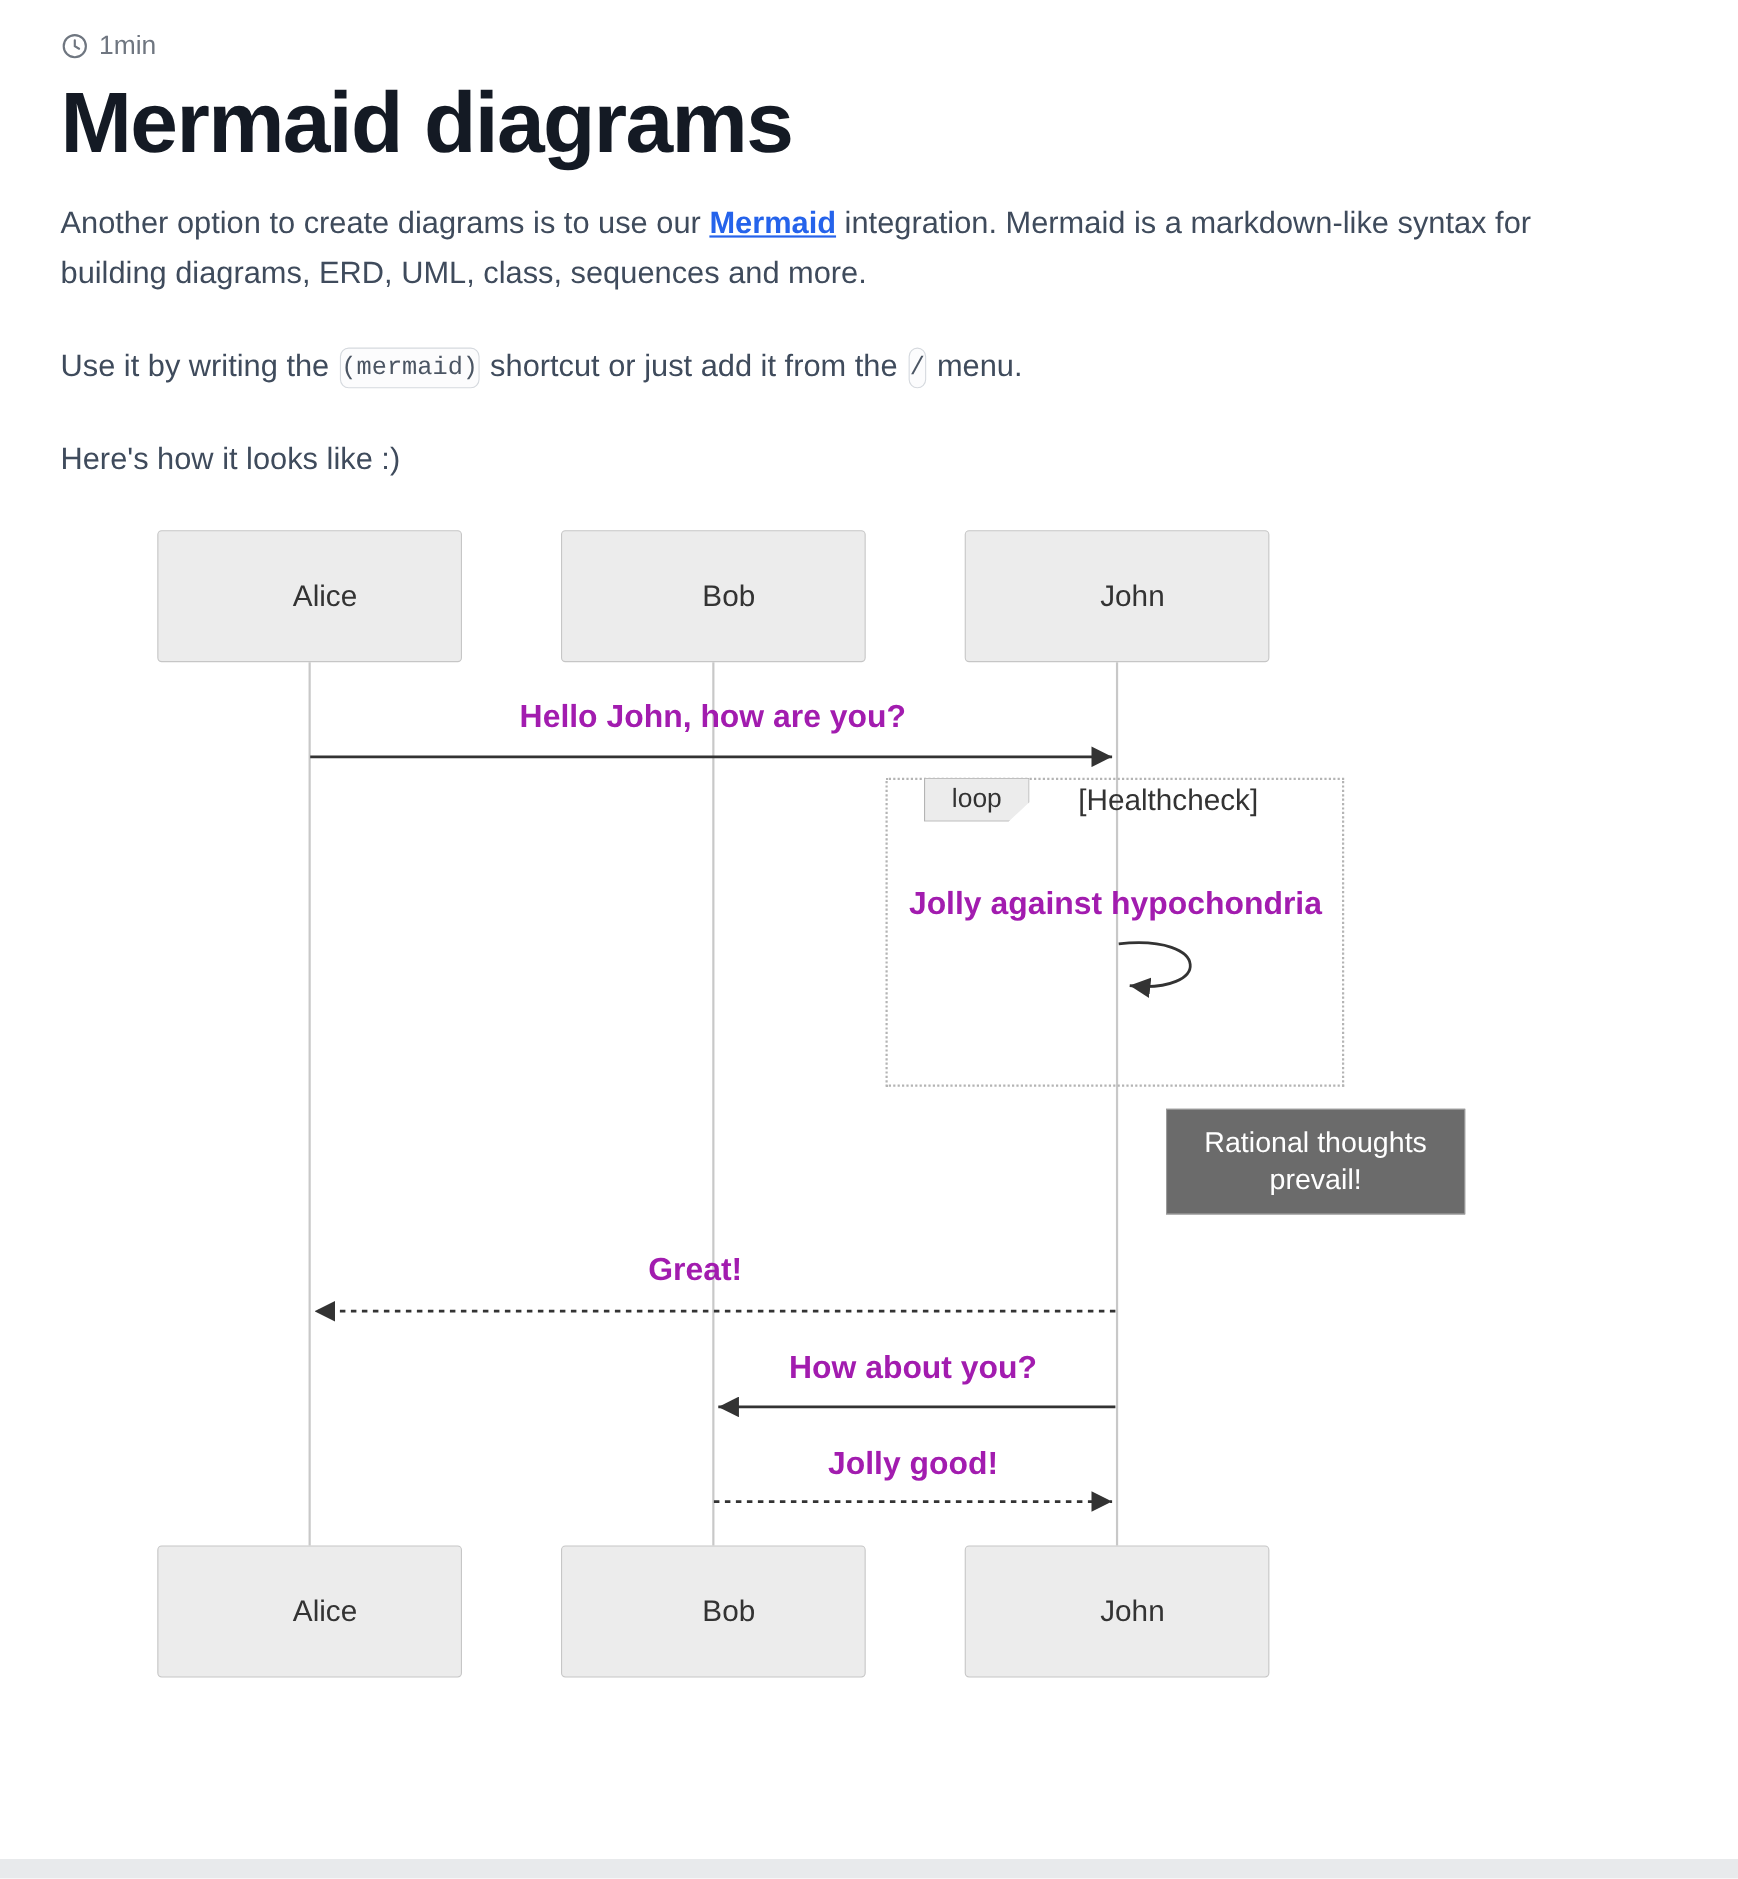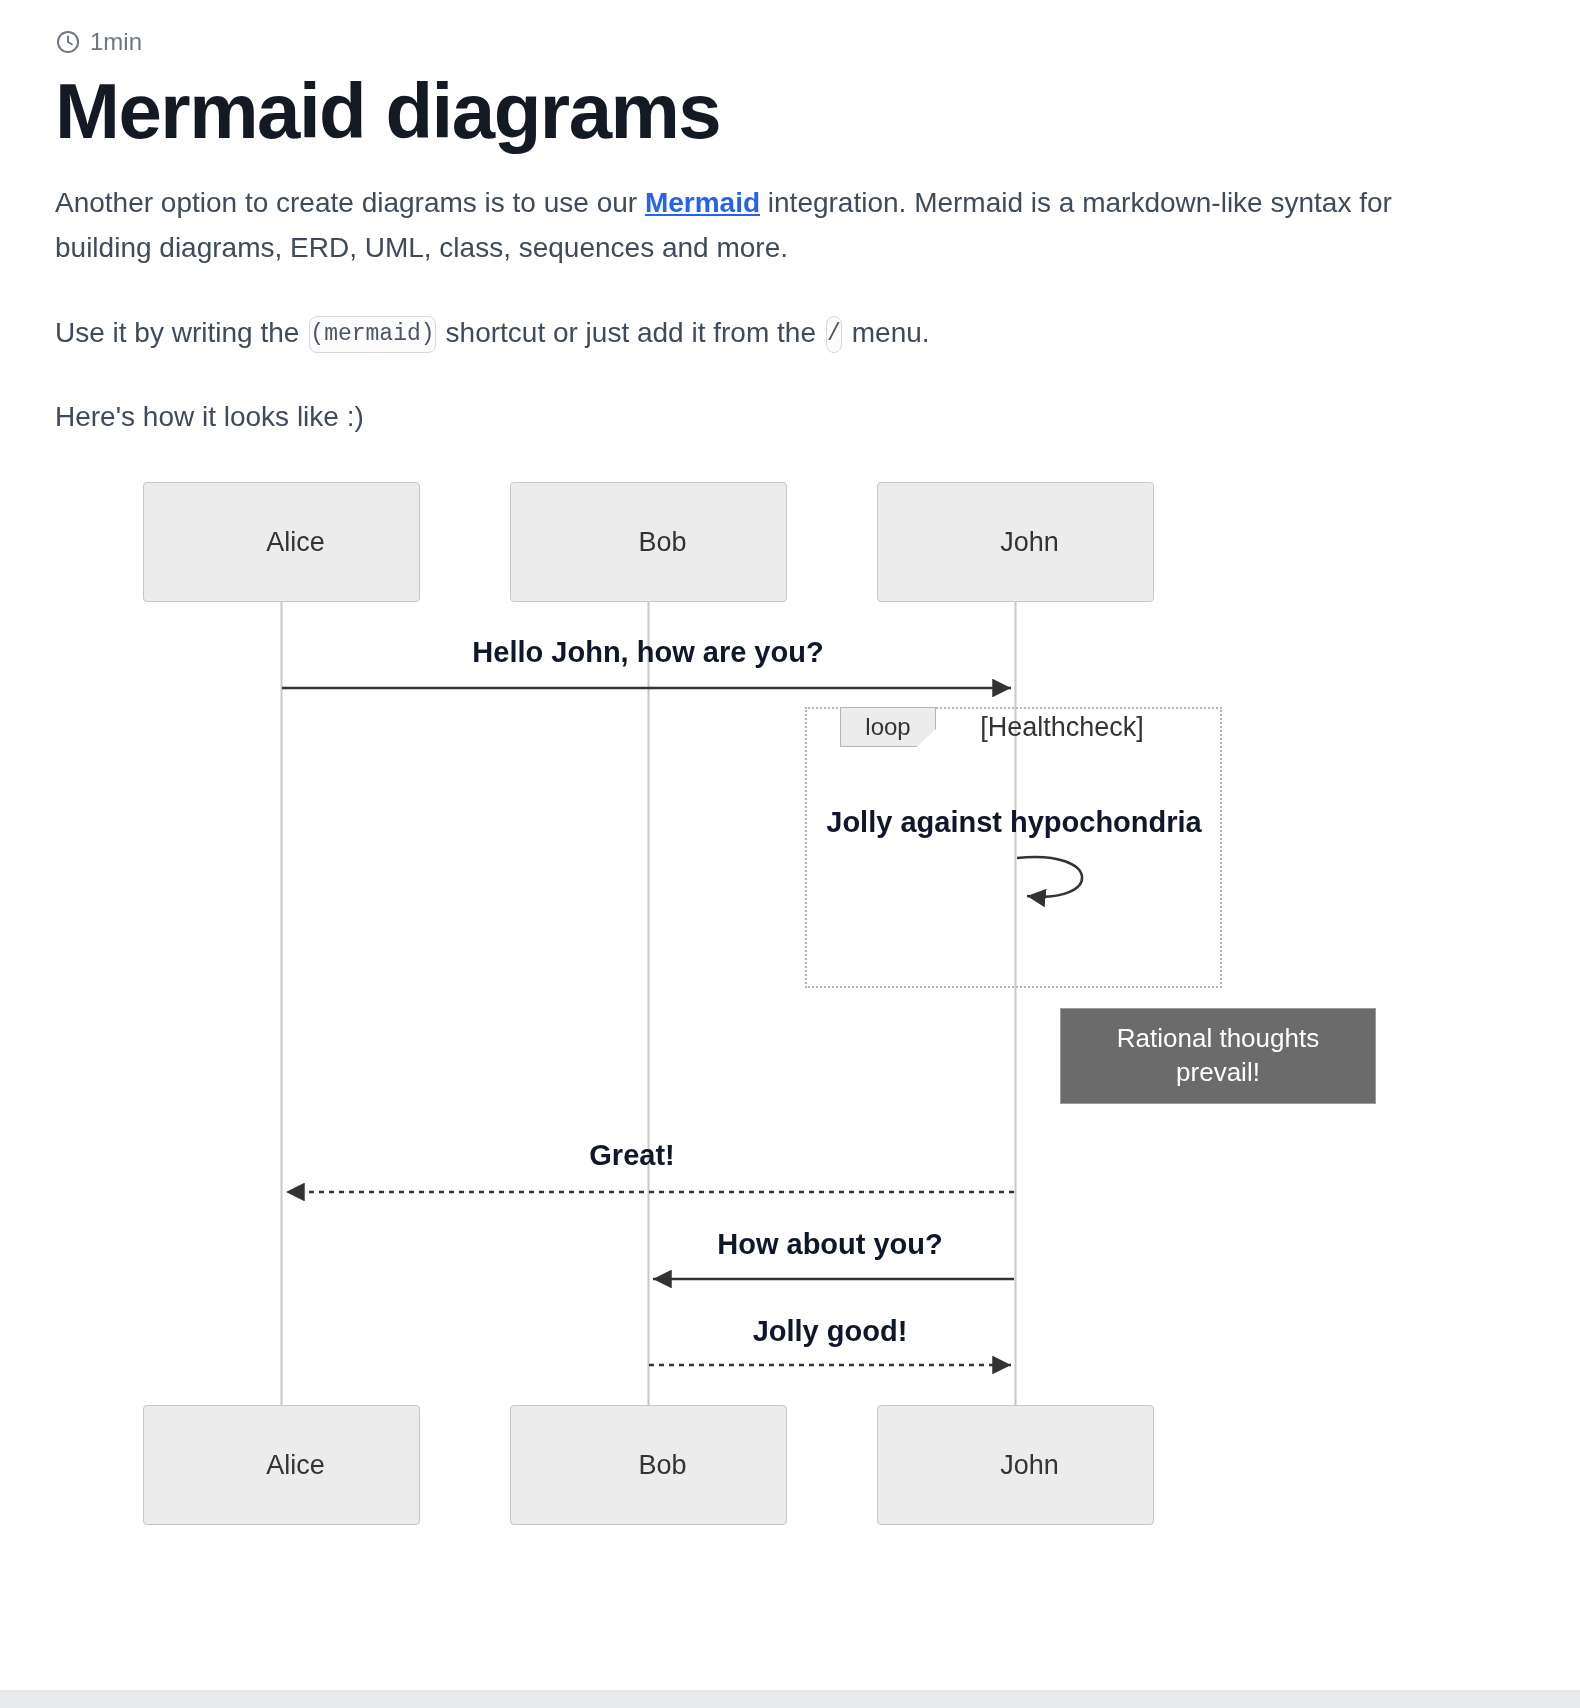--- a/index.html
+++ b/index.html
@@ -11,27 +11,27 @@
   h1.page-title{font-size:78px;font-weight:800;color:#141a24;margin:10px 0 24px;letter-spacing:-1.5px;}
   p.body-text{font-size:28px;line-height:1.6;color:#3f4b5c;margin:0 0 40px;max-width:1390px;}
   a.doc-link{color:#2563eb;font-weight:700;text-decoration:underline;cursor:pointer;}
   .code-chip{font-family:"Liberation Mono",monospace;font-size:23px;color:#4b5563;background:#fcfcfd;
              border:1px solid #d5d9de;border-radius:8px;padding:5px 0;margin:0 10px;display:inline-block;
              line-height:1.1;vertical-align:2px;}
   
   .abs{position:absolute;box-sizing:border-box;}
   .actor-box{width:277px;height:120px;background:#ececec;border:1px solid #c6c6c6;border-radius:4px;
              display:flex;align-items:center;justify-content:center;font-size:27px;color:#333;padding-left:28px;}
-  .msg-label{position:absolute;transform:translateX(-50%);font-weight:700;font-size:29px;color:#0f172a;
+  .msg-label{position:absolute;transform:translateX(-50%);font-weight:700;font-size:29px;color:#a21caf;
              white-space:nowrap;}
   .loop-box{border:2px dotted #b4b4b4;background:transparent;}
   .loop-tab{background:#ececec;border:1px solid #b4b4b4;display:flex;align-items:center;justify-content:center;
             font-size:24px;color:#333;clip-path:polygon(0 0,100% 0,100% 55%,80% 100%,0 100%);margin-left:35px;}
   .loop-cond{position:absolute;transform:translateX(-50%);font-size:27px;color:#333;white-space:nowrap;}
-  .note-box{width:316px;height:96px;background:#6b6b6b;border:1px solid #9a9a9a;color:#ffffff;font-size:26px;
+  .note-box{width:272px;height:96px;background:#6b6b6b;border:1px solid #9a9a9a;color:#ffffff;font-size:26px;
             display:flex;align-items:center;justify-content:center;text-align:center;padding:0 26px;line-height:1.3;}
   .lines-layer{position:absolute;left:0;top:0;pointer-events:none;}
   .bottom-strip{position:absolute;left:0;right:0;bottom:0;height:18px;background:#e8eaec;}
 </style>
 </head>
 <body>
 
 <div class="page">
 
   <div class="content">

